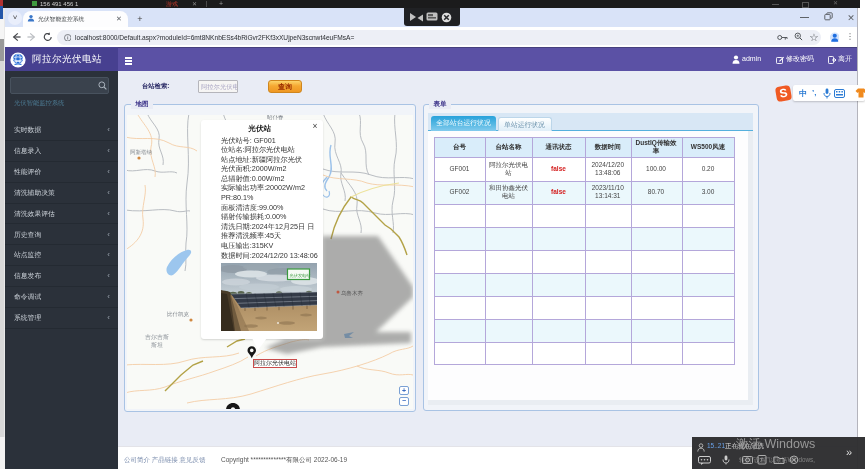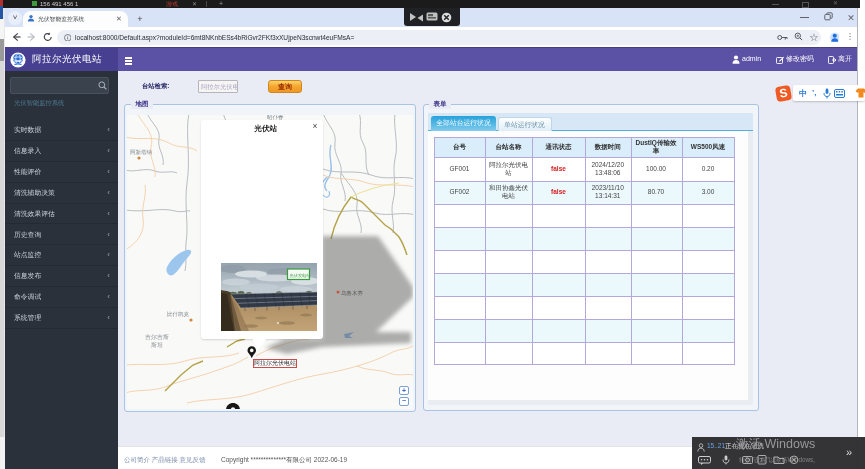--- a/index.html
+++ b/index.html
@@ -259,22 +259,37 @@
 
 <div class="abs" style="left:126px;top:243.5px;width:44px;height:9px;background:#fff;border:1px solid #c94b4b;box-sizing:border-box;color:#333;font-size:6px;line-height:7px;text-align:center;">阿拉尔光伏电站</div>
 
 <div class="abs" style="left:272px;top:271px;width:10px;height:9px;background:#fff;border:1px solid #7aa0d4;border-radius:2px;box-sizing:border-box;color:#3a6bbf;font-size:7px;line-height:7px;text-align:center;font-weight:bold;">+</div>
 <div class="abs" style="left:272px;top:281.5px;width:10px;height:9px;background:#fff;border:1px solid #7aa0d4;border-radius:2px;box-sizing:border-box;color:#3a6bbf;font-size:7px;line-height:6px;text-align:center;font-weight:bold;">−</div>
 
 <div class="abs" style="left:74px;top:5px;width:121.5px;height:219px;background:#fff;border-radius:3px;box-shadow:0 1px 2px rgba(0,0,0,0.15);"></div>
 <svg class="abs" style="left:120px;top:223px;" width="20" height="12" viewBox="0 0 20 12">
       <polygon points="5,0 20,0 11,12" fill="#fff"></polygon>
     </svg>
-<div class="abs" style="left:78px;top:9px;width:121.5px;height:12px;color:#222;font-size:7.6px;font-weight:bold;text-align:center;">光伏站</div>
+<div class="abs" style="left:72px;top:9px;width:121.5px;height:12px;color:#222;font-size:7.6px;font-weight:bold;text-align:center;">光伏站</div>
 <div class="abs" style="left:183px;top:5.5px;width:10px;height:10px;color:#444;font-size:8.5px;line-height:10px;text-align:center;">×</div>
+<div class="abs" style="left:94px;top:20.5px;width:103px;color:#333;font-size:7.2px;line-height:9.6px;white-space:nowrap;">
+光伏站号: GF001<br>
+位站名:阿拉尔光伏电站<br>
+站点地址:新疆阿拉尔光伏<br>
+光伏面积:2000W/m2<br>
+总辐射值:0.00W/m2<br>
+实际输出功率:20002W/m2<br>
+PR:80.1%<br>
+面板清洁度:99.00%<br>
+辐射传输损耗:0.00%<br>
+清洗日期:2024年12月25日 日<br>
+推荐清洗频率:45天<br>
+电压输出:315KV<br>
+数据时间:2024/12/20 13:48:06
+</div>
 
 <svg class="abs" style="left:94px;top:148px;" width="96" height="68" viewBox="0 0 96 68">
   <defs>
     <linearGradient id="sky" x1="0" y1="0" x2="0" y2="1">
       <stop offset="0" stop-color="#93a2ae"></stop>
           <stop offset="1" stop-color="#c8d1d7"></stop>
     </linearGradient>
     <linearGradient id="gnd" x1="0" y1="0" x2="0" y2="1">
       <stop offset="0" stop-color="#a8885e"></stop>
           <stop offset="1" stop-color="#c2a477"></stop>

